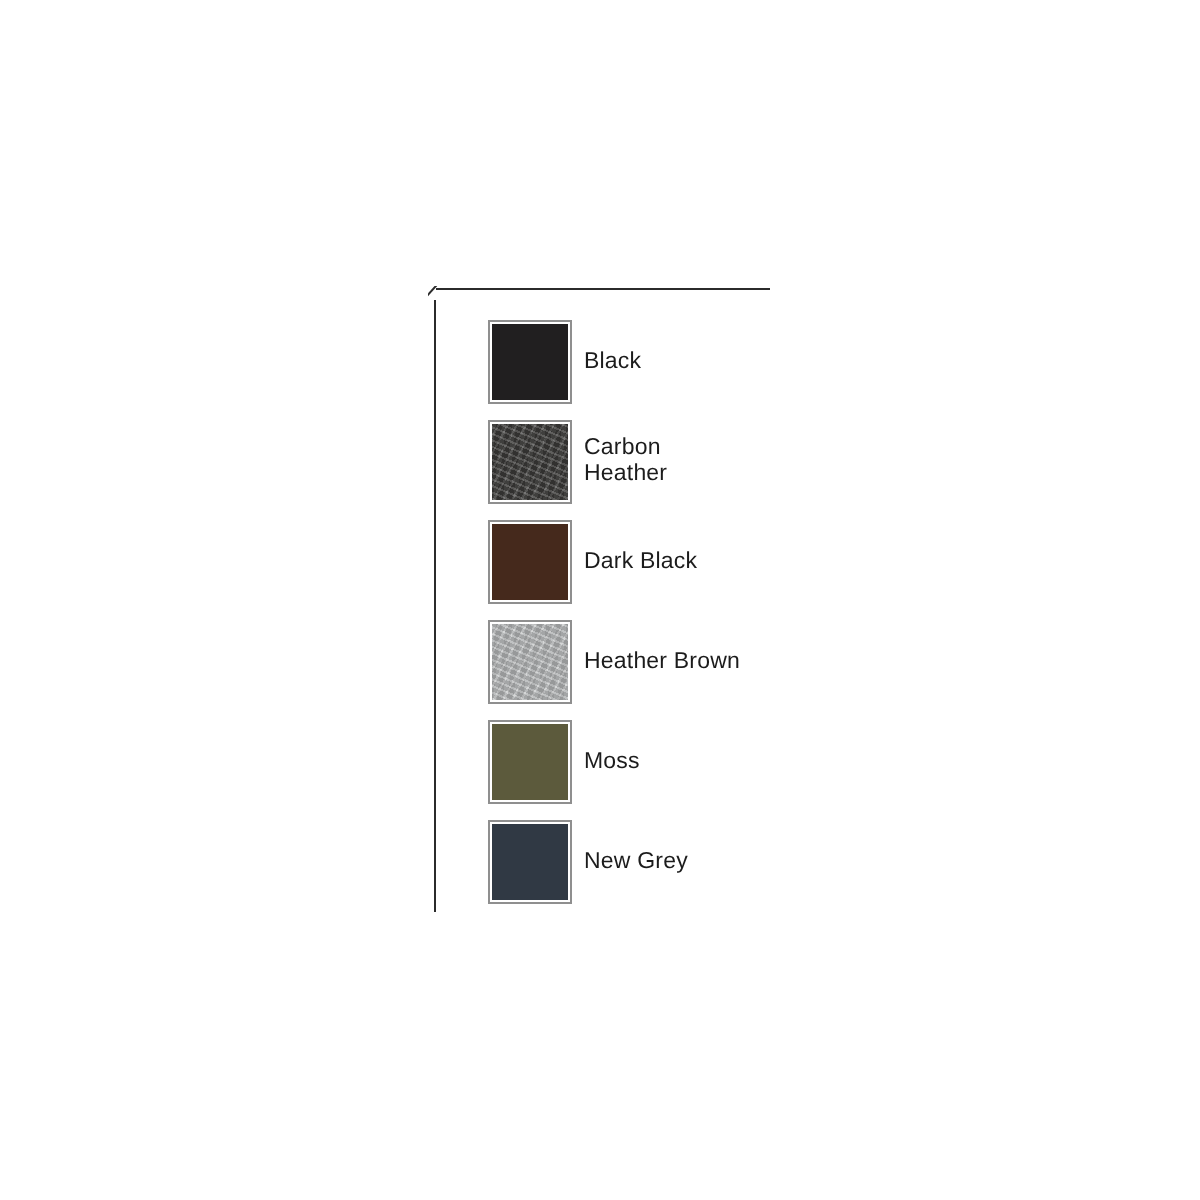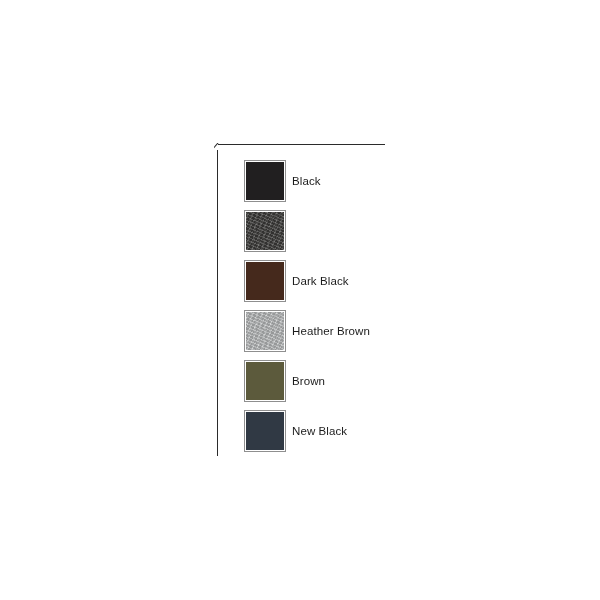--- a/index.html
+++ b/index.html
@@ -122,44 +122,46 @@
       <div class="swatch-chip">
         <div class="chip-fill" style="background-color: rgb(33, 31, 32);"></div>
       </div>
       <div class="swatch-label">Black</div>
     </div>
 
     <div class="swatch-row">
       <div class="swatch-chip">
         <div class="chip-fill heathered" style="background-color: rgb(64, 63, 61);"></div>
       </div>
+      <div class="swatch-label">Carbon
+Heather</div>
     </div>
 
     <div class="swatch-row">
       <div class="swatch-chip">
         <div class="chip-fill" style="background-color: rgb(69, 41, 28);"></div>
       </div>
       <div class="swatch-label">Dark Black</div>
     </div>
 
     <div class="swatch-row">
       <div class="swatch-chip">
         <div class="chip-fill heathered" style="background-color: rgb(196, 198, 199);"></div>
       </div>
       <div class="swatch-label">Heather Brown</div>
     </div>
 
     <div class="swatch-row">
       <div class="swatch-chip">
         <div class="chip-fill" style="background-color: rgb(92, 90, 60);"></div>
       </div>
-      <div class="swatch-label">Brown</div>
+      <div class="swatch-label">Moss</div>
     </div>
 
     <div class="swatch-row">
       <div class="swatch-chip">
         <div class="chip-fill" style="background-color: rgb(48, 57, 68);"></div>
       </div>
-      <div class="swatch-label">New Black</div>
+      <div class="swatch-label">New Grey</div>
     </div>
 
   </div>
 </div>
 
 </body></html>

